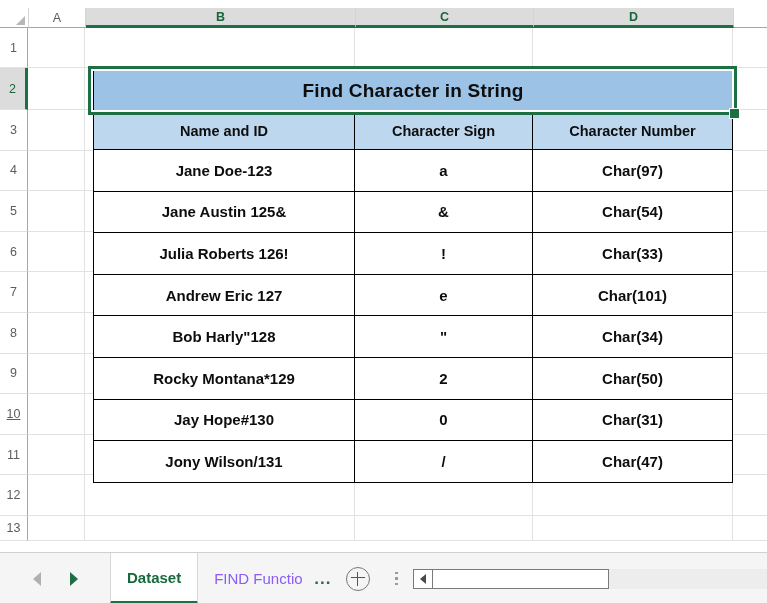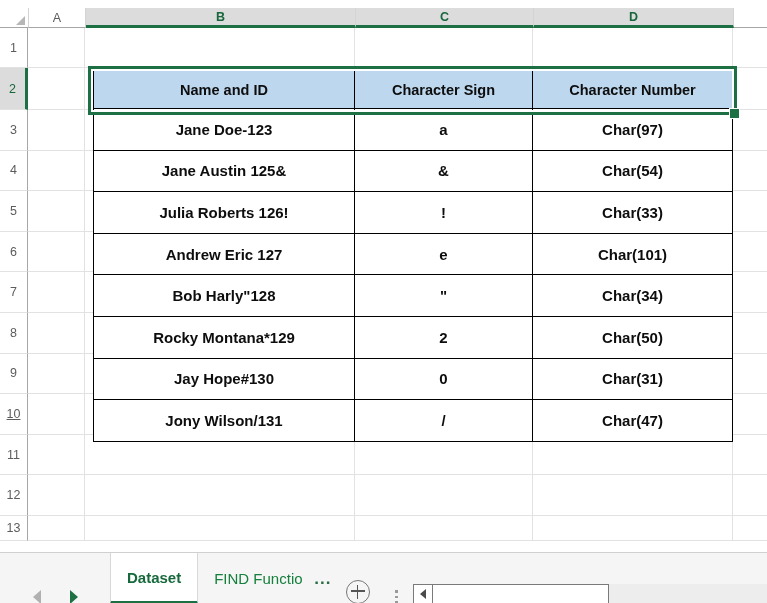--- a/index.html
+++ b/index.html
@@ -207,21 +207,21 @@
   
   .tabbar {
     position: absolute;
     left: 0;
     top: 552px;
     width: 767px;
     height: 51px;
     background: #f5f5f5;
     border-top: 1px solid #d0d0d0;
     display: flex;
-    align-items: flex-end;
+    align-items: center;
   }
   .nav-arrows {
     width: 110px;
     min-width: 110px;
     display: flex;
     align-items: center;
     justify-content: space-around;
     padding: 0 18px;
     box-sizing: border-box;
   }
@@ -242,21 +242,21 @@
   .tabs {
     display: flex;
     align-items: stretch;
     height: 100%;
   }
   .tab {
     display: flex;
     align-items: center;
     padding: 0 16px;
     font-size: 15px;
-    color: #15803d;
+    color: #8b5cf6;
     background: #f5f5f5;
     border-right: 1px solid #e0e0e0;
     cursor: pointer;
     user-select: none;
     box-sizing: border-box;
     white-space: nowrap;
   }
   .tab.active {
     background: #ffffff;
     color: #17693c;
@@ -492,20 +492,23 @@
       </div>
 
     <table class="xl-table">
       <colgroup>
         <col class="w-b">
           <col class="w-c">
           <col class="w-d">
       </colgroup>
       <tbody>
         <tr>
+          <td class="title-cell" colspan="3">Find Character in String</td>
+        </tr>
+        <tr>
           <td class="hdr-cell">Name and ID</td>
           <td class="hdr-cell">Character Sign</td>
           <td class="hdr-cell">Character Number</td>
         </tr>
       </tbody>
       <tbody id="tableBody">
           <tr>
             <td class="data-cell">Jane Doe-123</td>
             <td class="data-cell">a</td>
             <td class="data-cell">Char(97)</td>

